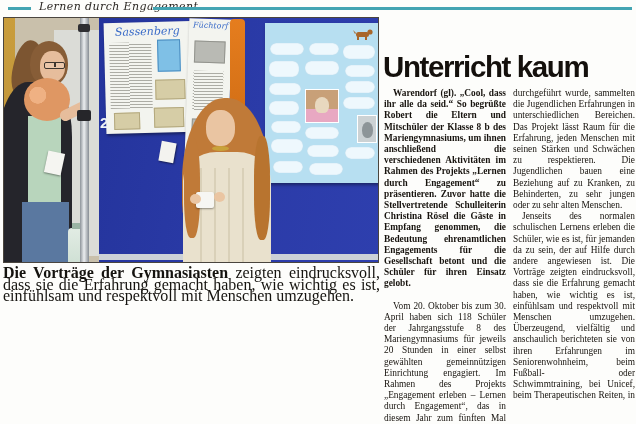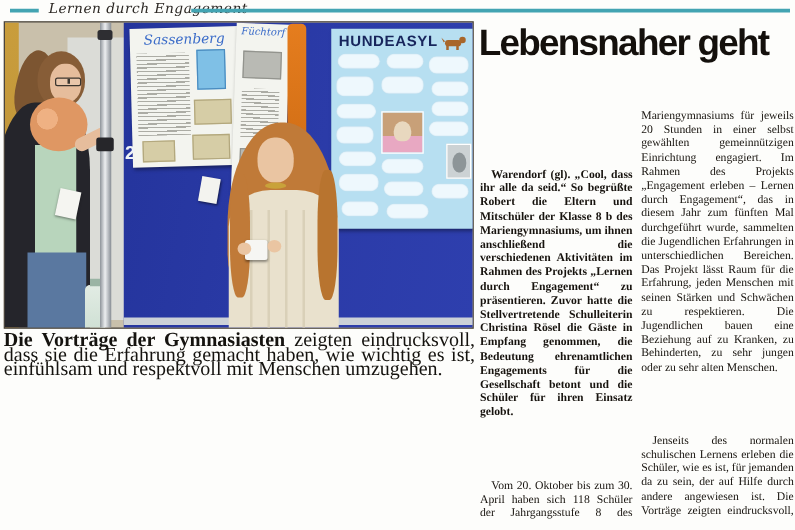--- a/index.html
+++ b/index.html
@@ -81,21 +81,21 @@
              text-align:justify; color:#15130f; }
   .caption b { font-weight:bold; }
 
   
   .headline { position:absolute; left:383px; top:19px; width:253px; font-family:"Liberation Sans", sans-serif;
               font-weight:bold; font-size:29.5px; line-height:32px; letter-spacing:-1.4px; color:#14100c; white-space:nowrap; }
   .article { position:absolute; left:384px; top:88px; width:251px; height:336px; overflow:hidden;
              column-count:2; column-gap:7px; column-fill:auto;
              font-size:9.35px; line-height:11.2px; text-align:justify;
              hyphens:auto; -webkit-hyphens:auto; color:#17130e; }
-  .article p { text-indent:9px;margin-top:47px; }
+  .article p { text-indent:9px; }
   .article p.lead { font-weight:bold; margin-bottom:11px; }
 </style>
 </head>
 <body>
 
 <div class="kicker-row">
   <div class="kicker-dash"></div>
   <span class="kicker-label">Lernen durch Engagement</span>
   <div class="kicker-rule"></div>
 </div>
@@ -119,21 +119,20 @@
   <div class="abs poster poster-fuechtorf">
     <span class="poster-title-blue">Füchtorf</span>
     <div class="abs thumb-grey" style="left:6px; top:22px; width:31px; height:22px;"></div>
     <div class="abs fake-lines" style="left:6px; top:52px; width:30px; height:40px;"></div>
     <div class="abs thumb-grey" style="left:6px; top:100px; width:18px; height:26px;"></div>
   </div>
 
   <div class="abs folder-orange"></div>
 
   <div class="abs poster-hundeasyl">
-    <span class="hund-title">HUNDEASYL</span>
     <svg class="abs" style="left:88px; top:4px;" width="22" height="14" viewBox="0 0 22 14">
       <rect x="3" y="5" width="13" height="5" rx="2.5" fill="#a8662a"></rect>
       <circle cx="17" cy="5" r="2.6" fill="#a8662a"></circle>
       <rect x="4" y="9" width="2" height="4" fill="#a8662a"></rect>
       <rect x="12" y="9" width="2" height="4" fill="#a8662a"></rect>
       <path d="M3 6 L0 3 L2 7 Z" fill="#a8662a"></path>
     </svg>
     <div class="bubble" style="left:5px; top:20px; width:34px; height:12px;"></div>
     <div class="bubble" style="left:44px; top:20px; width:30px; height:12px;"></div>
     <div class="bubble" style="left:78px; top:22px; width:32px; height:14px;"></div>
@@ -181,21 +180,22 @@
   <div class="abs g2-strand-r"></div>
   <div class="abs g2-necklace"></div>
   <div class="abs g2-cup"></div>
   <div class="abs g2-hand" style="left:186px; top:176px;"></div>
   <div class="abs g2-hand" style="left:210px; top:174px;"></div>
 </div>
 
 <p class="caption"><b>Die Vorträge der Gymnasiasten</b><span> zeigten eindrucksvoll, dass sie die Erfahrung gemacht haben, wie wichtig es ist, einfühlsam und respektvoll mit Menschen umzugehen.</span></p>
 
 <h1 class="headline">
-  <span>Lebensnaher geht</span><br>
+  <br>
+  <span>Unterricht kaum</span>
 </h1>
 
 <div class="article" lang="de">
   <p class="lead">Warendorf (gl). „Cool, dass ihr alle da seid.“ So begrüßte Robert die Eltern und Mitschüler der Klasse 8 b des Mariengymnasiums, um ihnen anschließend die verschiedenen Aktivitäten im Rahmen des Projekts „Lernen durch Engagement“ zu präsentieren. Zuvor hatte die Stellvertretende Schulleiterin Christina Rösel die Gäste in Empfang genommen, die Bedeutung ehrenamtlichen Engagements für die Gesellschaft betont und die Schüler für ihren Einsatz gelobt.</p>
   <p>Vom 20. Oktober bis zum 30. April haben sich 118 Schüler der Jahrgangsstufe 8 des Mariengymnasiums für jeweils 20 Stunden in einer selbst gewählten gemeinnützigen Einrichtung engagiert. Im Rahmen des Projekts „Engagement erleben – Lernen durch Engagement“, das in diesem Jahr zum fünften Mal durchgeführt wurde, sammelten die Jugendlichen Erfahrungen in unterschiedlichen Bereichen. Das Projekt lässt Raum für die Erfahrung, jeden Menschen mit seinen Stärken und Schwächen zu respektieren. Die Jugendlichen bauen eine Beziehung auf zu Kranken, zu Behinderten, zu sehr jungen oder zu sehr alten Menschen.</p>
   <p>Jenseits des normalen schulischen Lernens erleben die Schüler, wie es ist, für jemanden da zu sein, der auf Hilfe durch andere angewiesen ist. Die Vorträge zeigten eindrucksvoll, dass sie die Erfahrung gemacht haben, wie wichtig es ist, einfühlsam und respektvoll mit Menschen umzugehen. Überzeugend, vielfältig und anschaulich berichteten sie von ihren Erfahrungen im Seniorenwohnheim, beim Fußball- oder Schwimmtraining, bei Unicef, beim Therapeutischen Reiten, in der Offenen Ganztagsschule, im Kindergarten und im Tierheim.</p>
 
 </div>
 
 </body></html>

